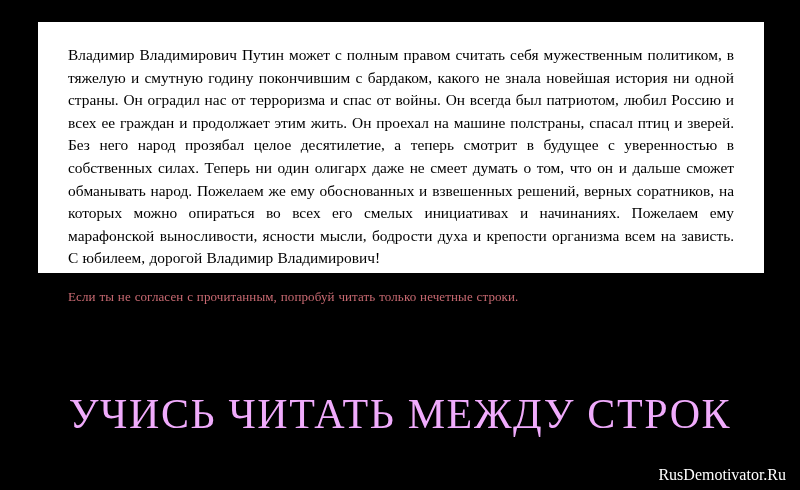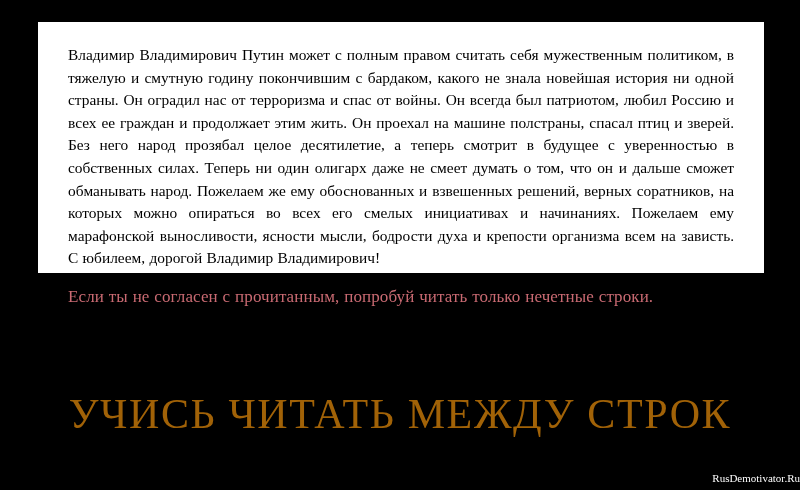--- a/index.html
+++ b/index.html
@@ -41,41 +41,41 @@
     -webkit-hyphens: manual;
     hyphens: manual;
   }
   .text-body p {
     margin: 0;
   }
   .caption {
     margin-top: 16px;
     text-align: center;
     color: #c96a72;
-    font-size: 17px;
+    font-size: 13px;
     font-family: "Liberation Serif", serif;
     letter-spacing: 0.1px;
   }
   .headline {
     position: absolute;
     left: 0;
     top: 390px;
     width: 800px;
     text-align: center;
-    color: #a16207;
+    color: #f0abfc;
     font-size: 42px;
     font-family: "Liberation Serif", serif;
     letter-spacing: 1.6px;
     white-space: nowrap;
   }
   .watermark {
     position: absolute;
-    right: 0;
+    right: 14px;
     bottom: 6px;
-    font-size: 11px;
+    font-size: 16px;
     font-family: "Liberation Serif", serif;
     color: #ffffff;
   }
 </style>
 </head>
 <body>
 
 <div class="poster">
 
   <div class="frame">

